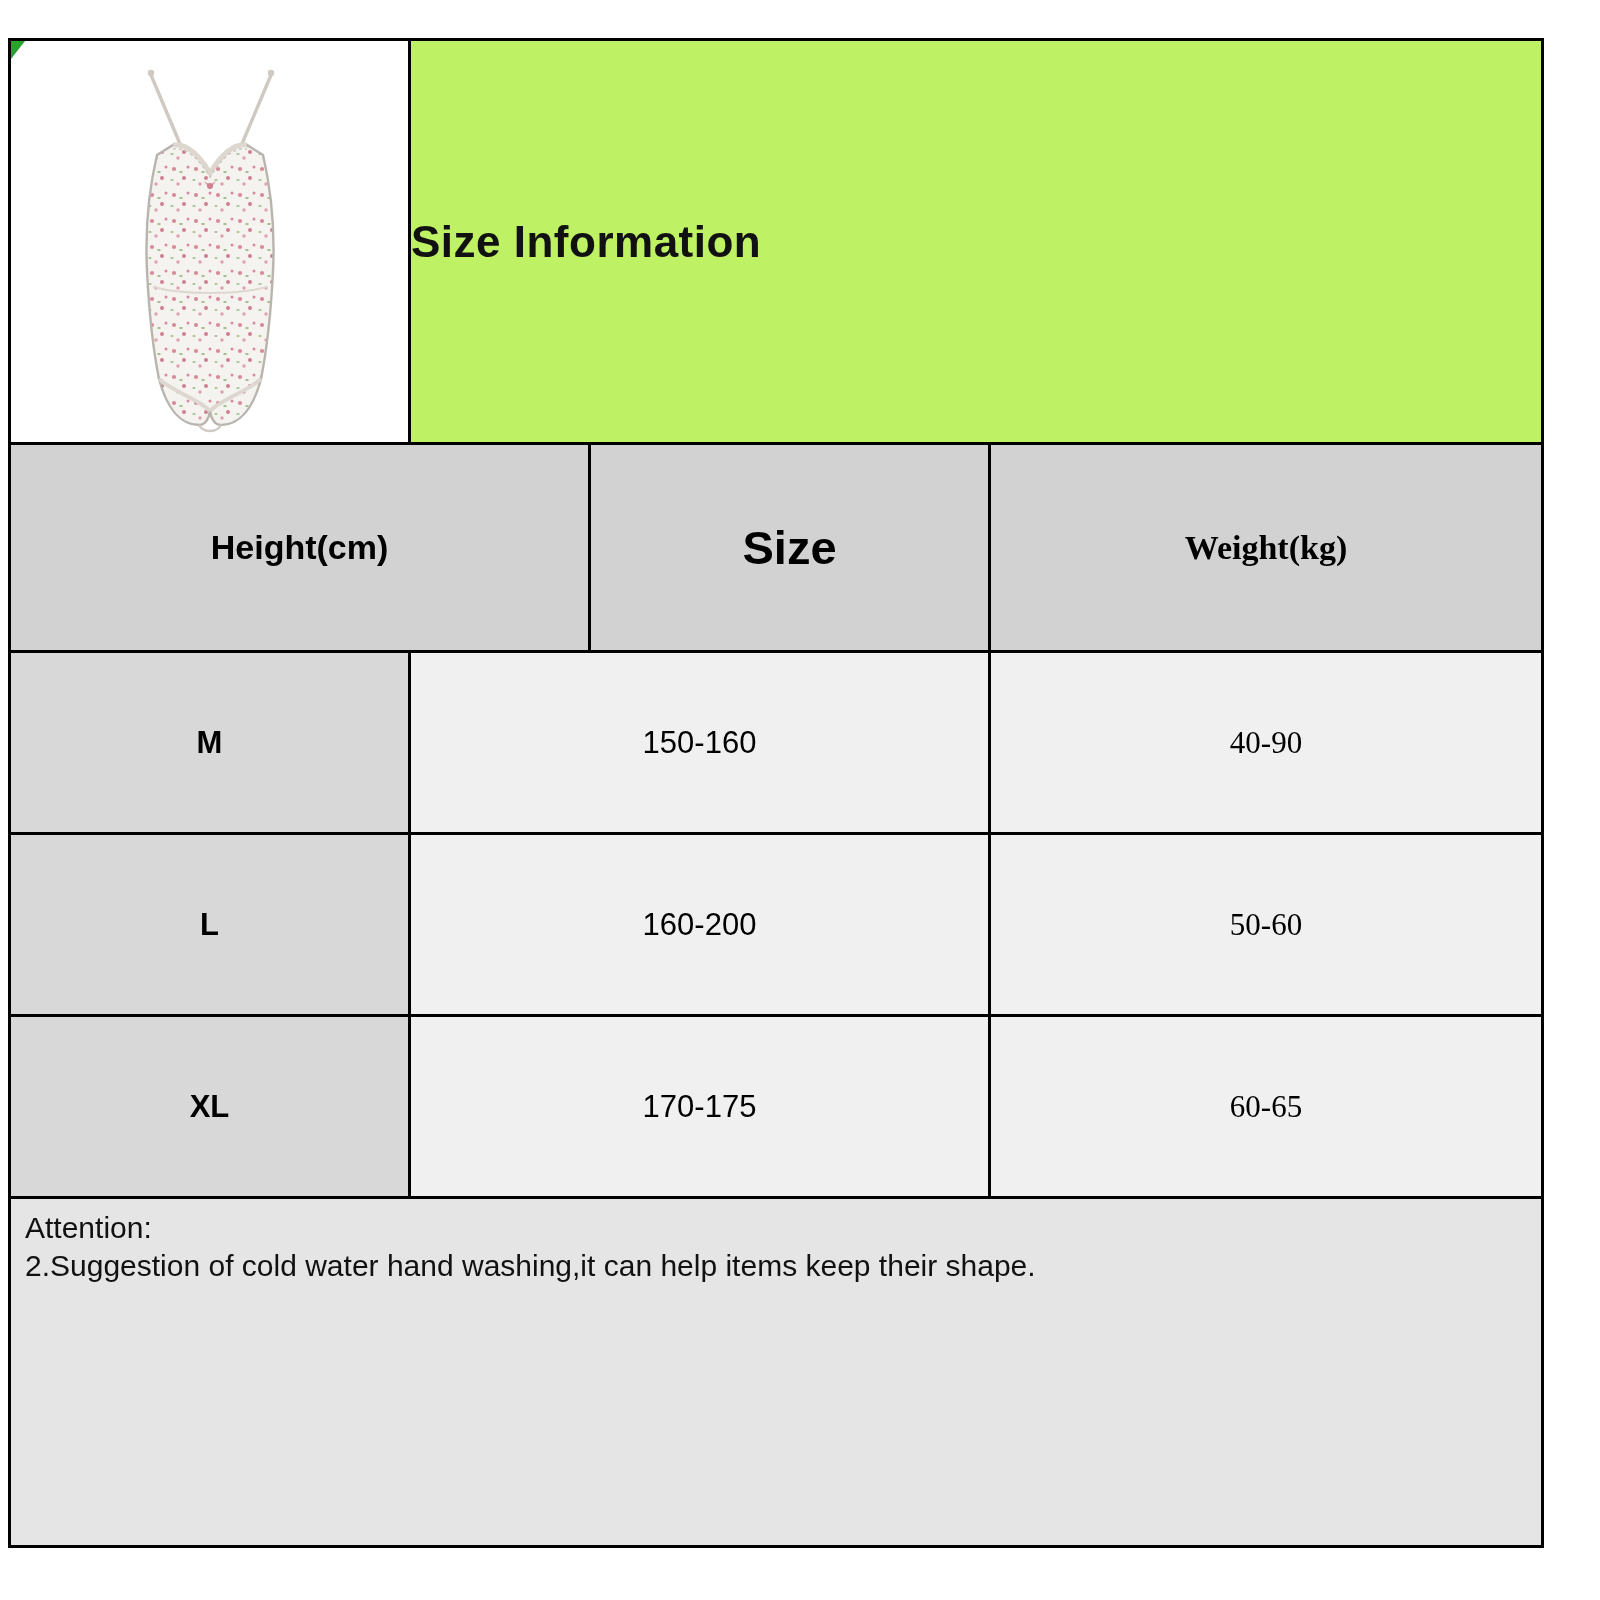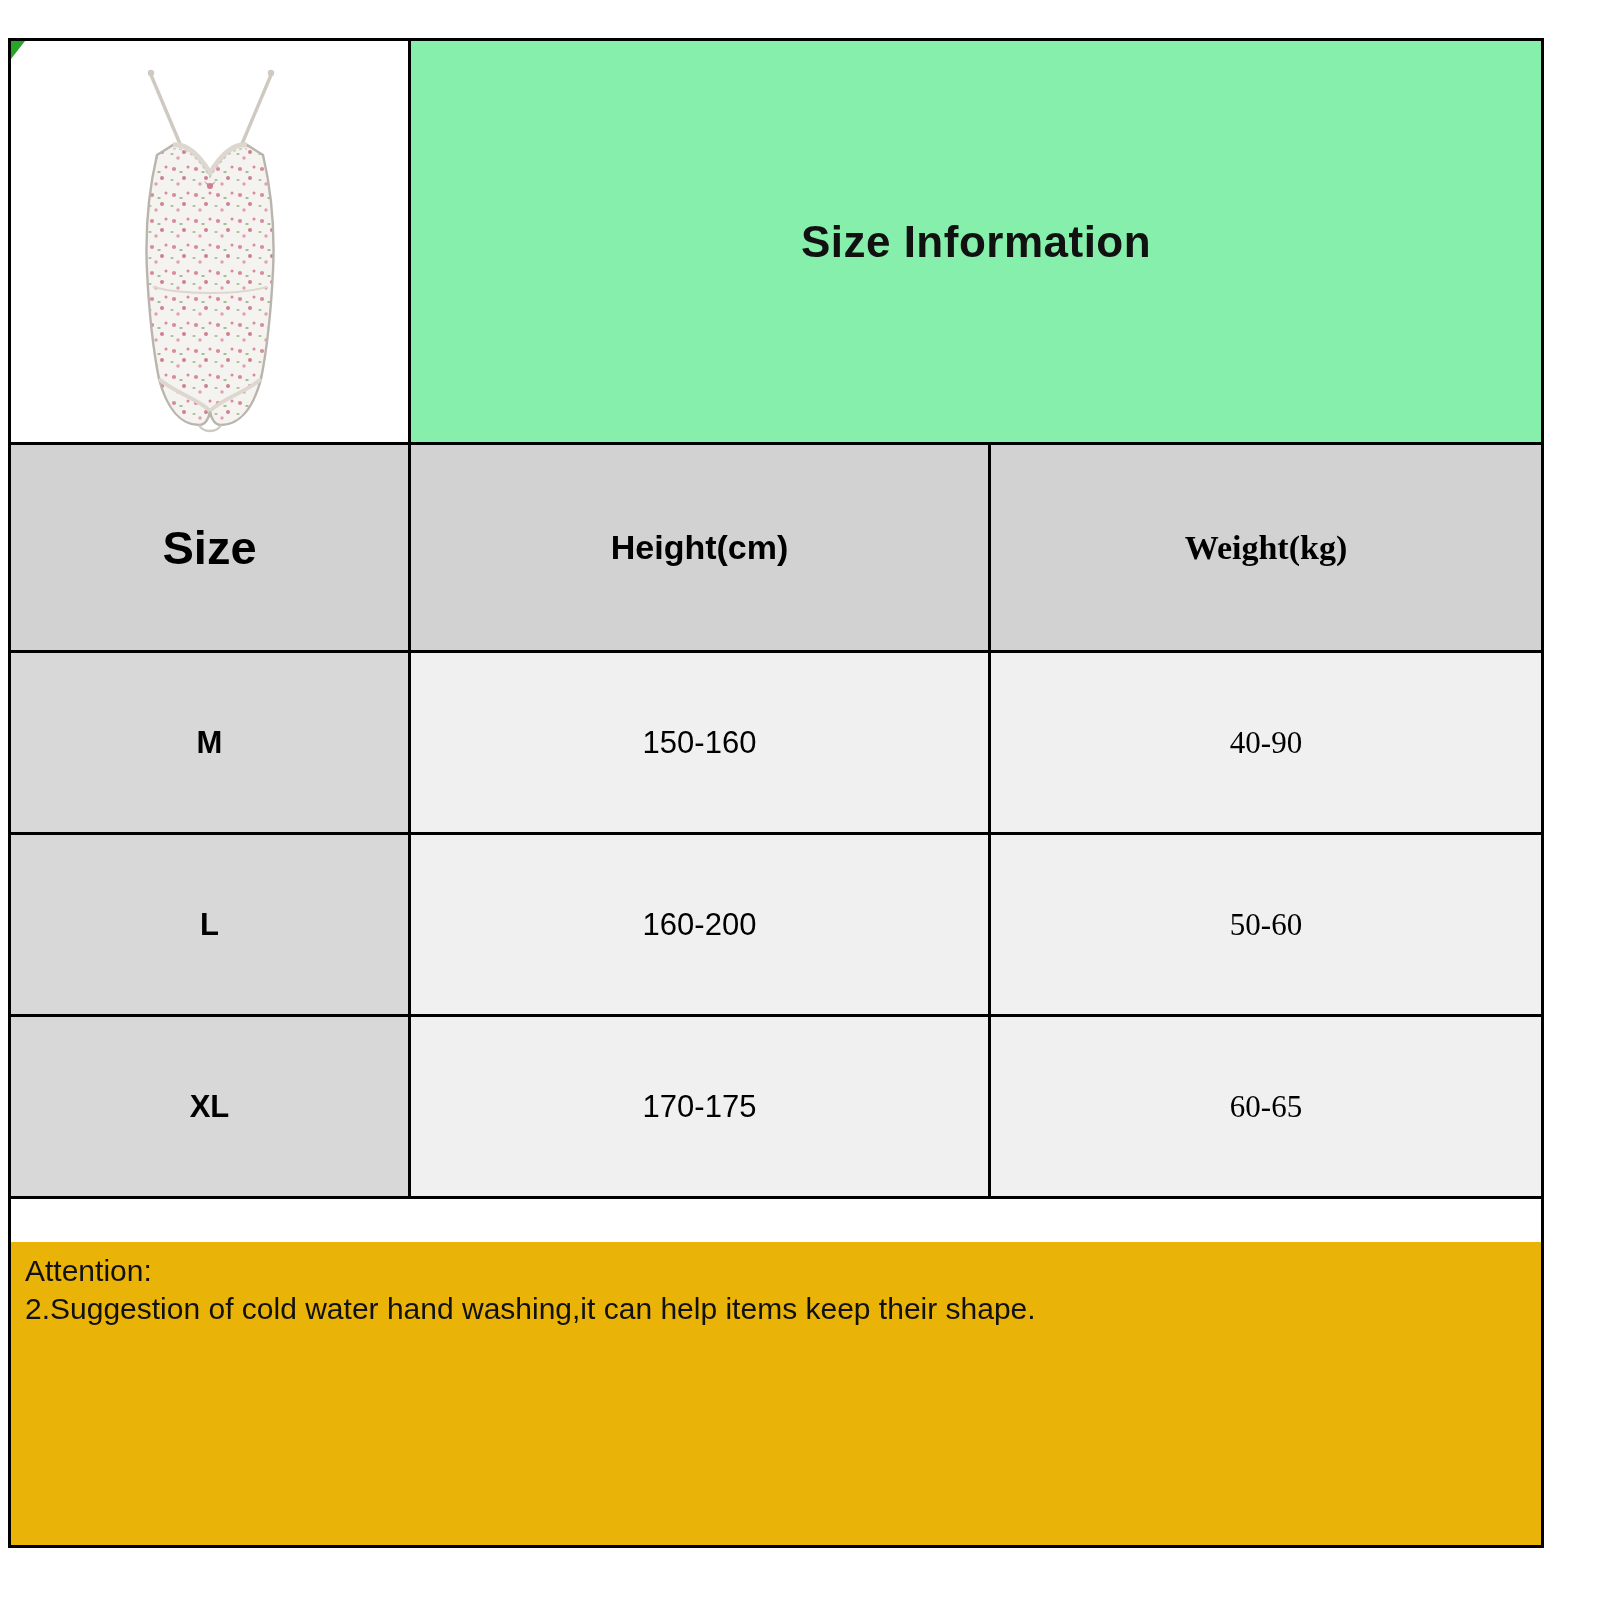--- a/index.html
+++ b/index.html
@@ -47,24 +47,23 @@
     width: 400px;
     flex: 0 0 400px;
     border-right: 3px solid #000000;
     box-sizing: border-box;
     background: #ffffff;
     position: relative;
     overflow: hidden;
   }
   .title-cell {
     flex: 1 1 auto;
-    background: #86efac;
+    background: #bef264;
     display: flex;
     align-items: center;
-    justify-content: center;
     box-sizing: border-box;
   }
   .title-cell .title-text {
     font-size: 44px;
     font-weight: bold;
     letter-spacing: .5px;
     color: #111111;
   }
 
   
@@ -144,24 +143,23 @@
   }
   .data-row .c-height span,
   .data-row .c-weight span {
     font-size: 31px;
     font-weight: normal;
   }
 
   
   .attention {
     flex: 1 1 auto;
-    background: #eab308;
+    background: #e5e5e5;
     padding: 10px 14px 5px 14px;
     box-sizing: border-box;
-    margin-top: 43px;
   }
   .attention .line {
     font-size: 30px;
     line-height: 1.28;
     color: #111111;
     white-space: nowrap;
   }
 </style>
 </head>
 <body>
@@ -215,25 +213,25 @@
           <path d="M158 320 C 142 334, 118 340, 107 352" fill="none" stroke="#ddd7d0" stroke-width="4"></path>
           <path d="M96 366 C 100 374, 114 374, 118 366" fill="none" stroke="#cfc9c2" stroke-width="2.4"></path>
         </svg>
       </div>
       <div class="title-cell">
         <span class="title-text">Size Information</span>
       </div>
     </div>
 
     <div class="row header-row">
+      <div class="cell c-height">
+        <span>Height(cm)</span>
+      </div>
       <div class="cell c-size">
         <span>Size</span>
-      </div>
-      <div class="cell c-height">
-        <span>Height(cm)</span>
       </div>
       <div class="cell c-weight">
         <span>Weight(kg)</span>
       </div>
     </div>
 
     <div class="row data-row">
       <div class="cell c-size">
         <span>M</span>
       </div>

